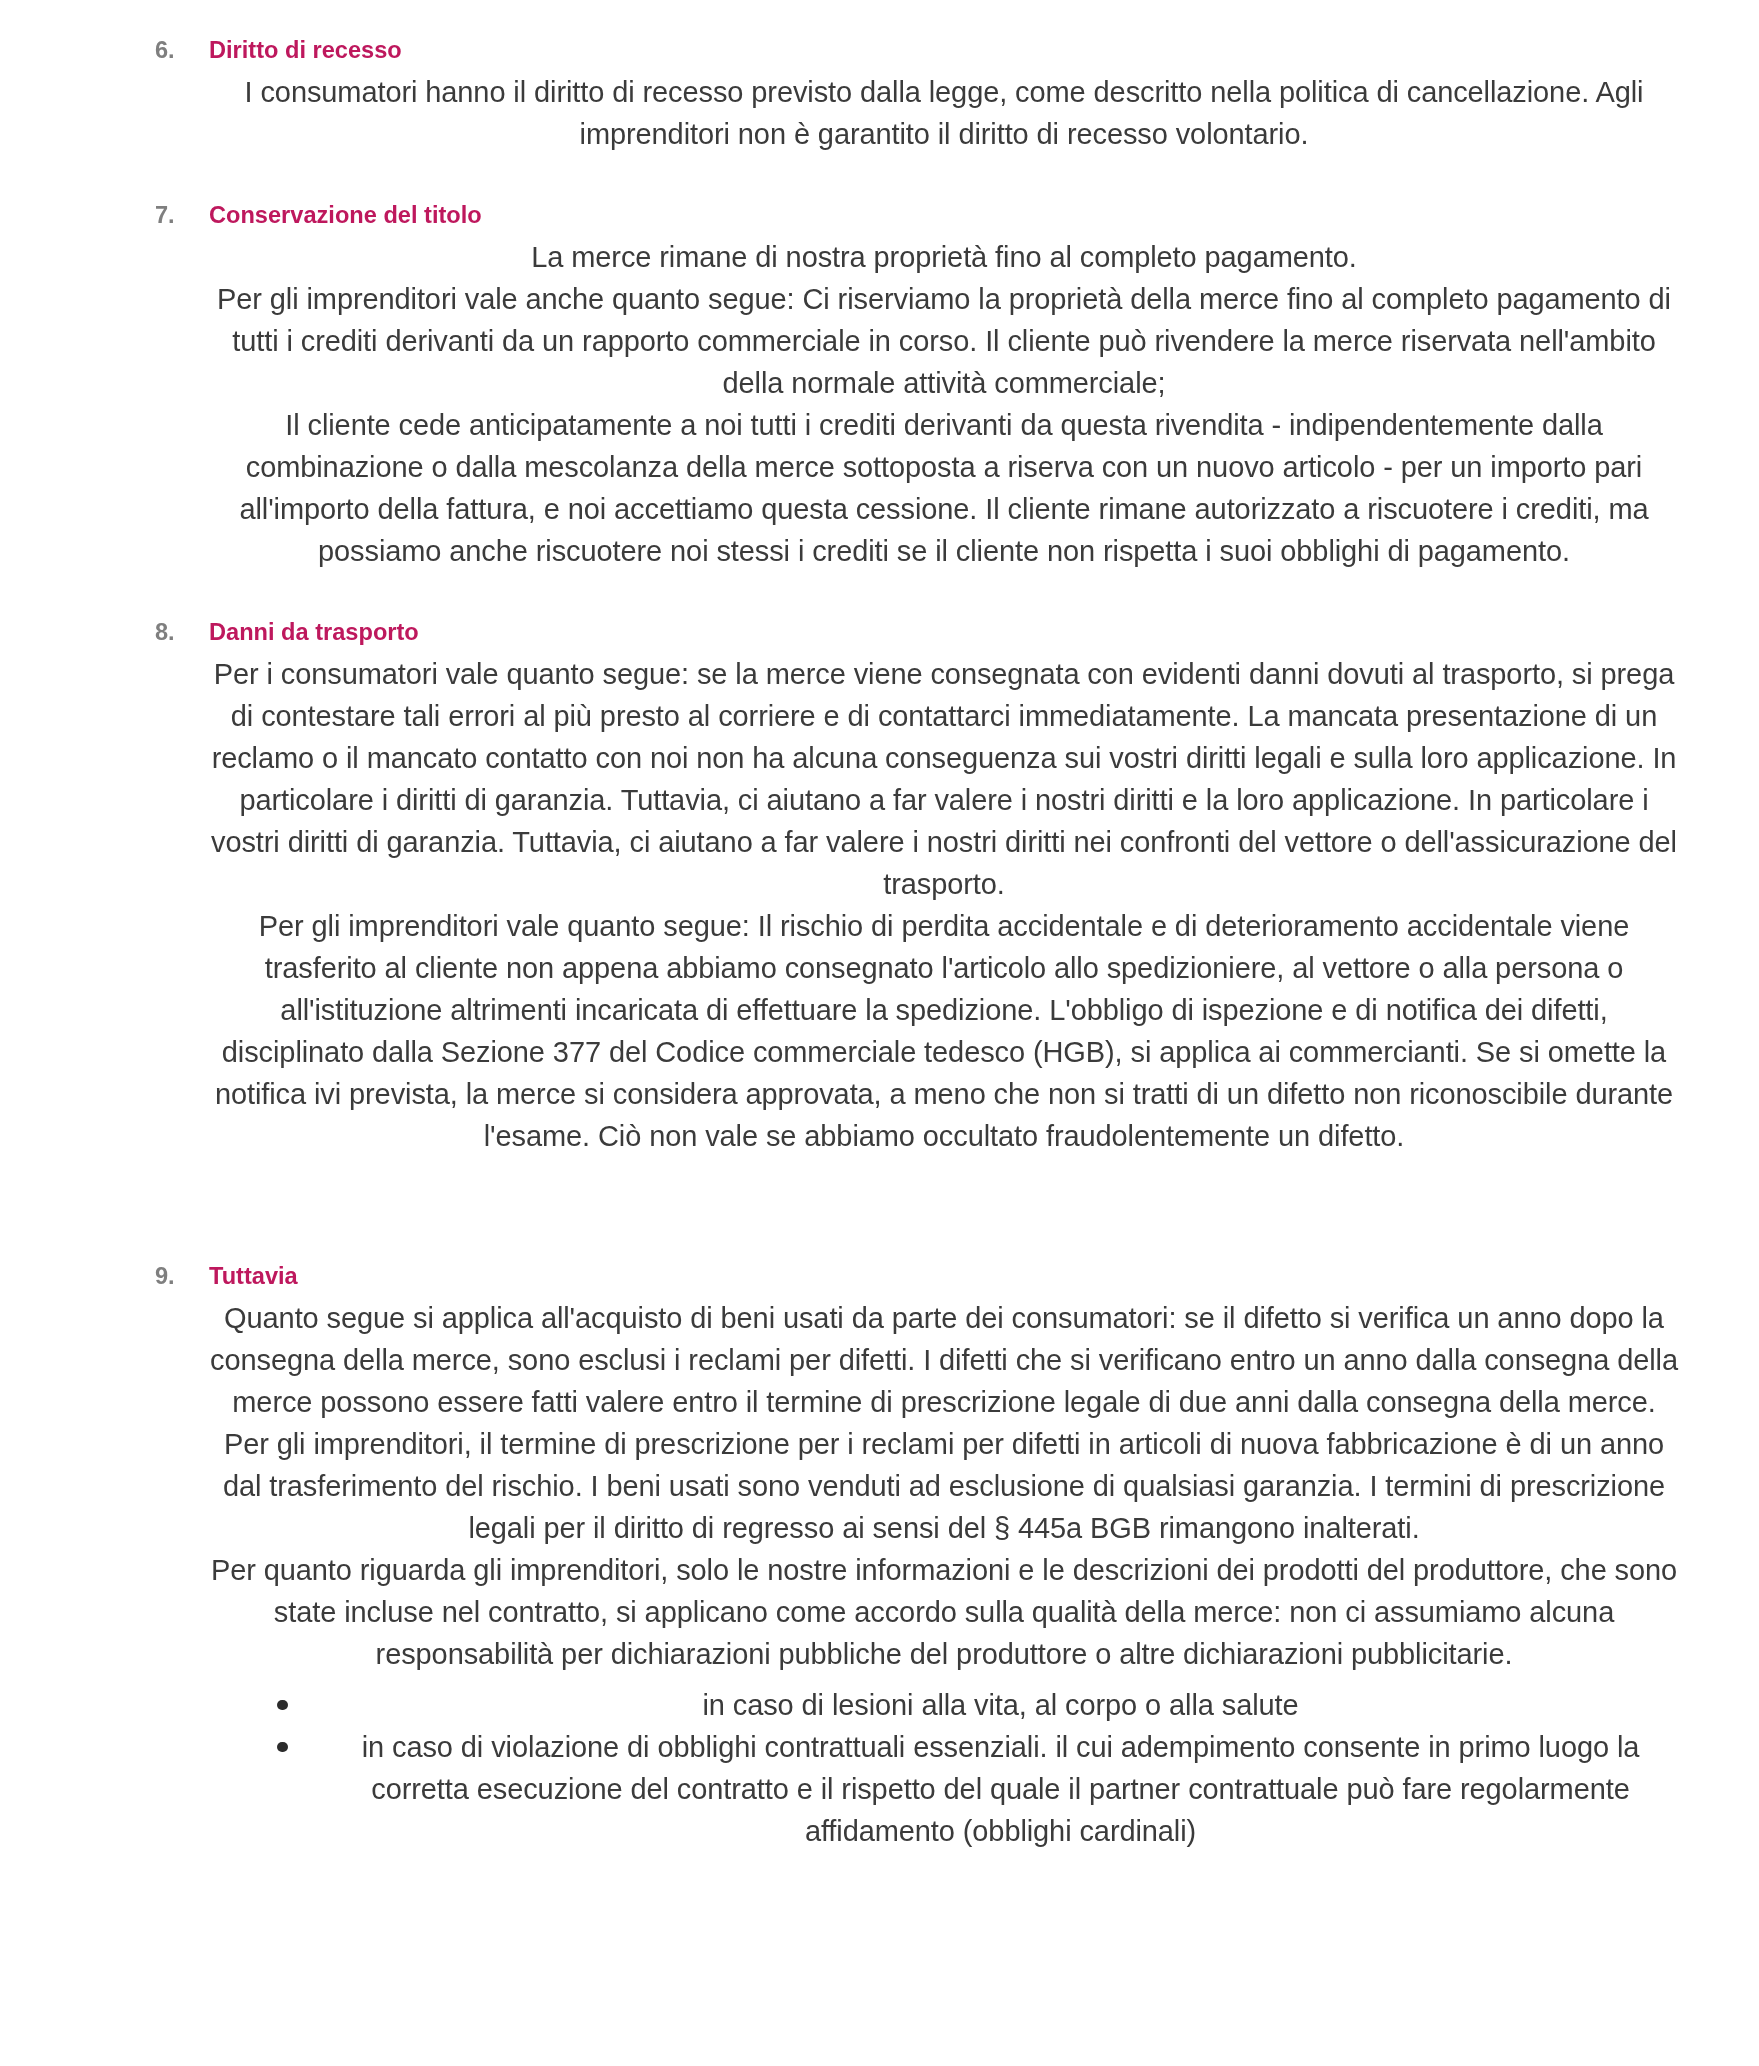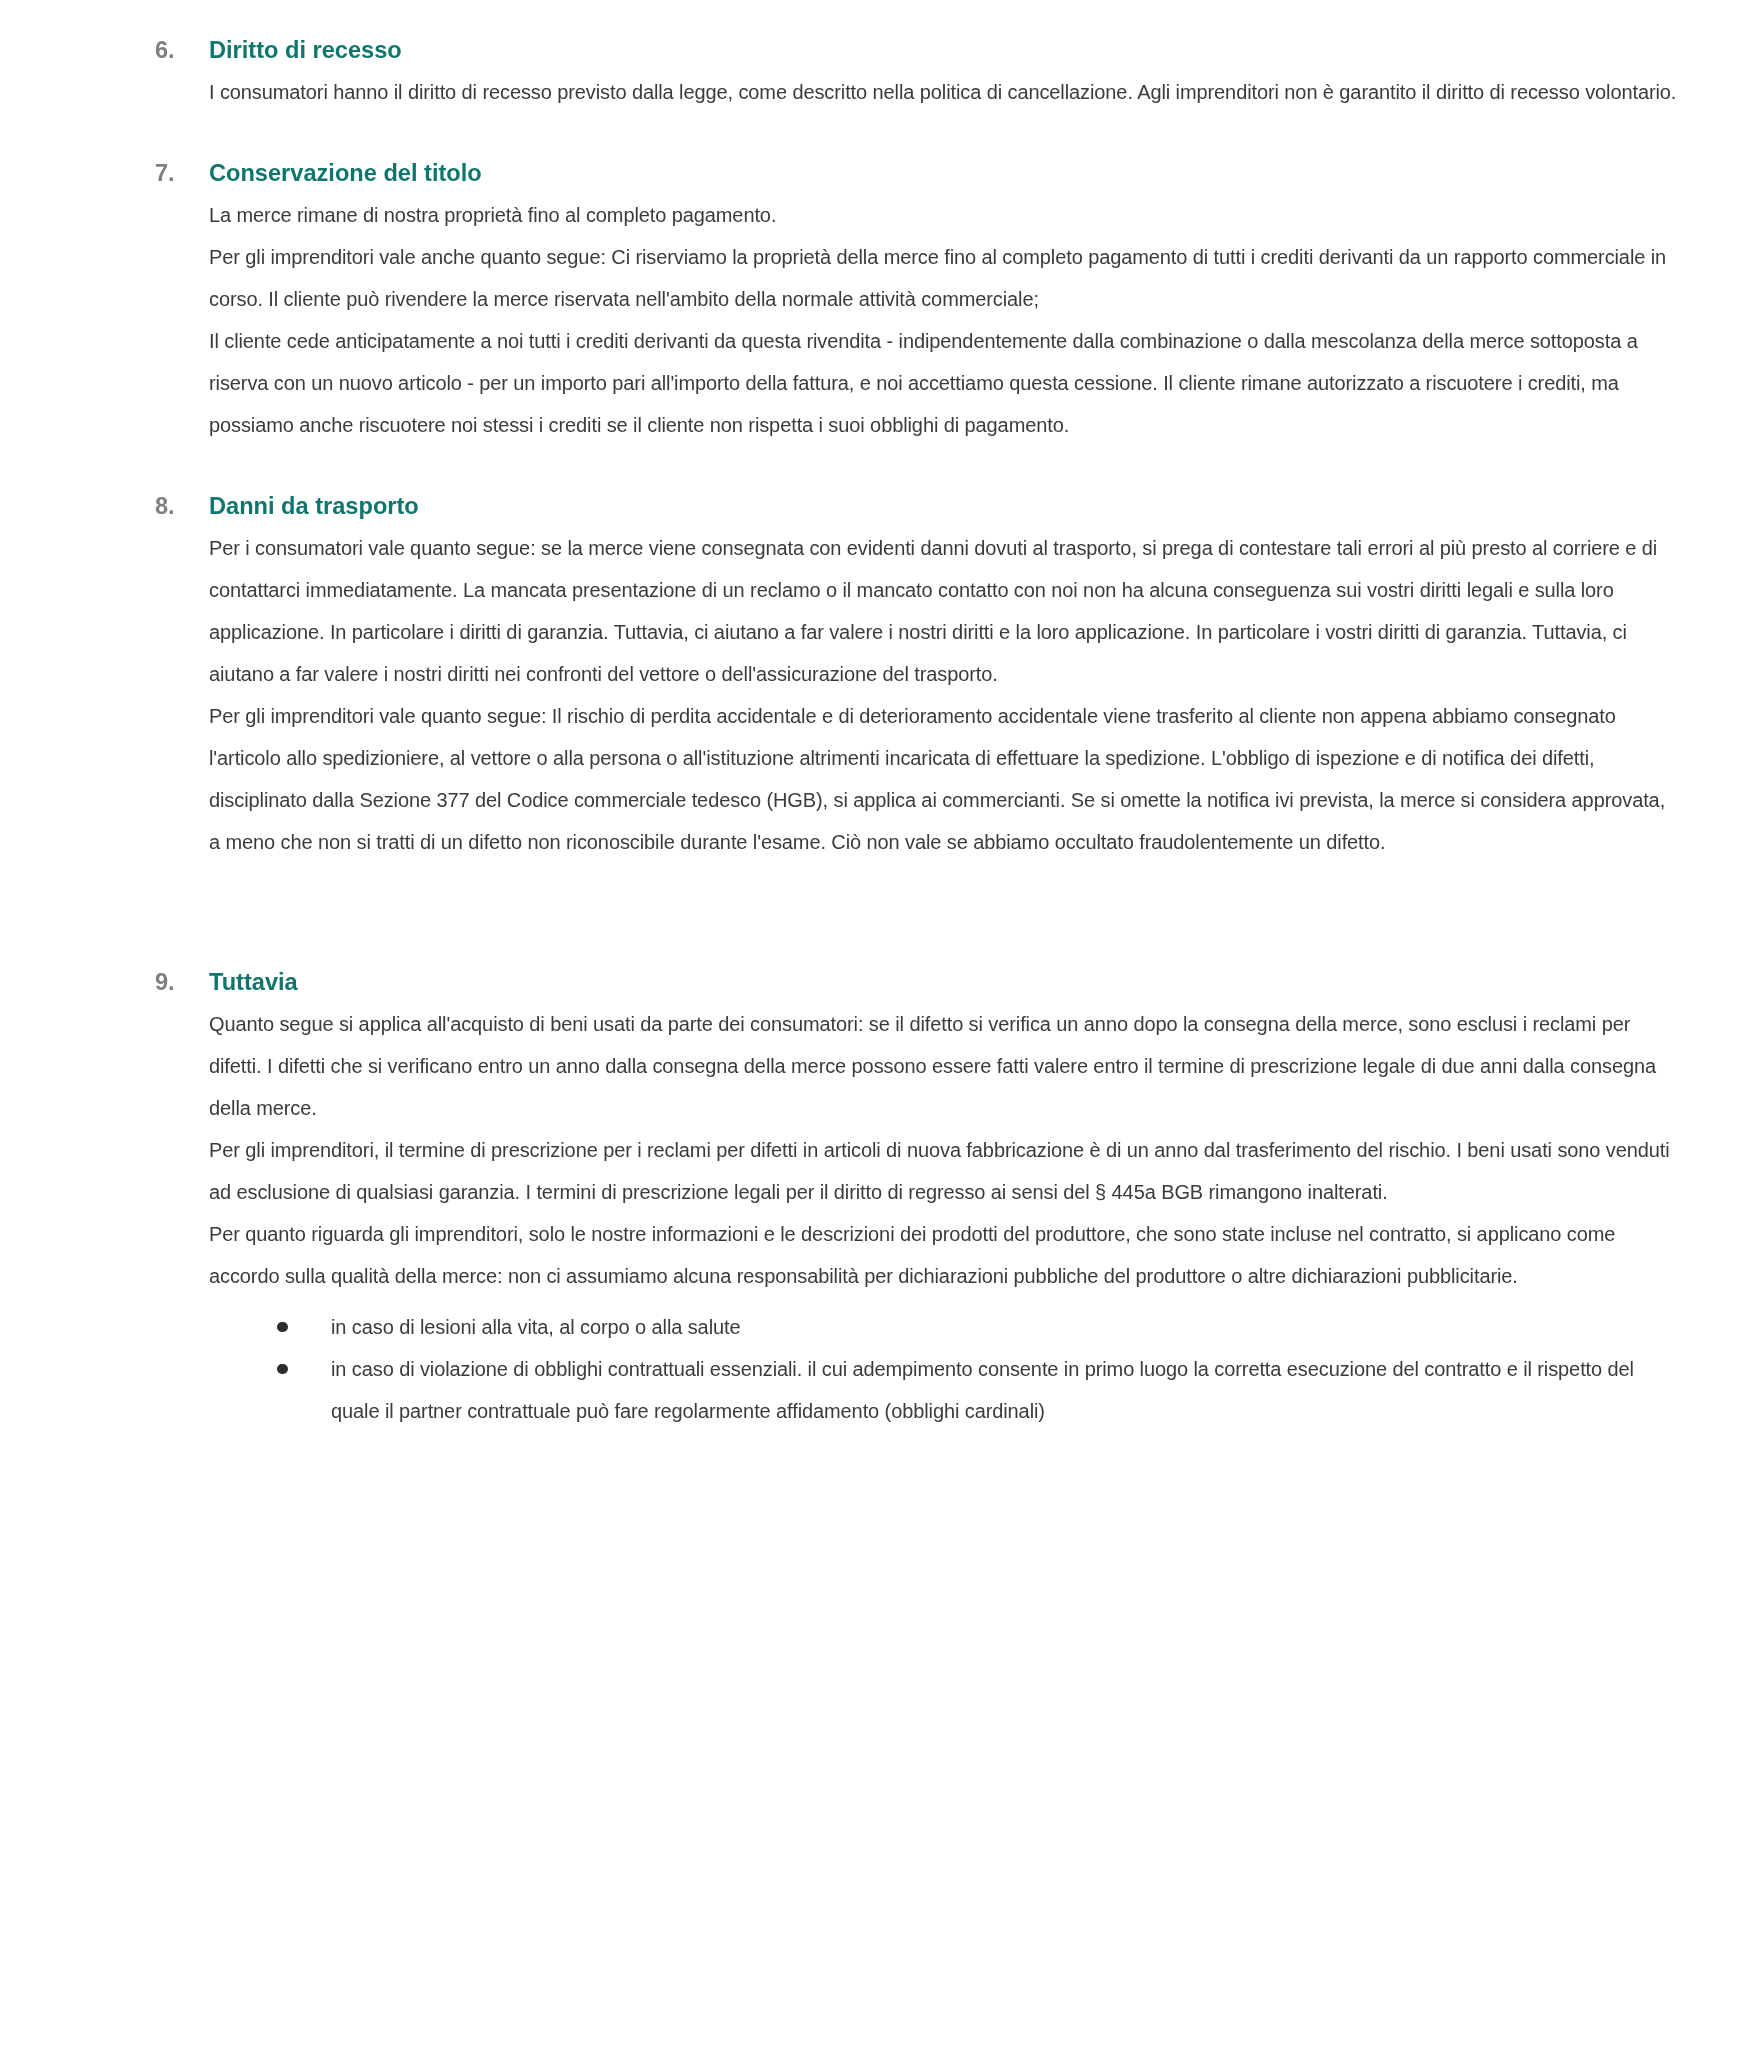--- a/index.html
+++ b/index.html
@@ -21,30 +21,31 @@
     width: 54px;
     font-size: 23.6px;
     font-weight: 700;
     color: #7f7f7f;
     line-height: 42px;
   }
   .title {
     margin: 0;
     font-size: 23.6px;
     font-weight: 700;
-    color: #0f766e;
+    color: #be185d;
     line-height: 42px;
   }
   .body {
     margin-left: 209px;
     width: 1470px;
-    font-size: 20px;
+    font-size: 29px;
     line-height: 42px;
     color: #3b3b3b;
     letter-spacing: -0.1px;
+    text-align: center;
   }
   .body p { margin: 0; }
   .bullets { list-style: none; margin: 9px; padding: 0; }
   .bullet { position: relative; padding-left: 113px; }
   .dot {
     position: absolute;
     left: 59px;
     top: 15.7px;
     width: 10.5px;
     height: 10.5px;

